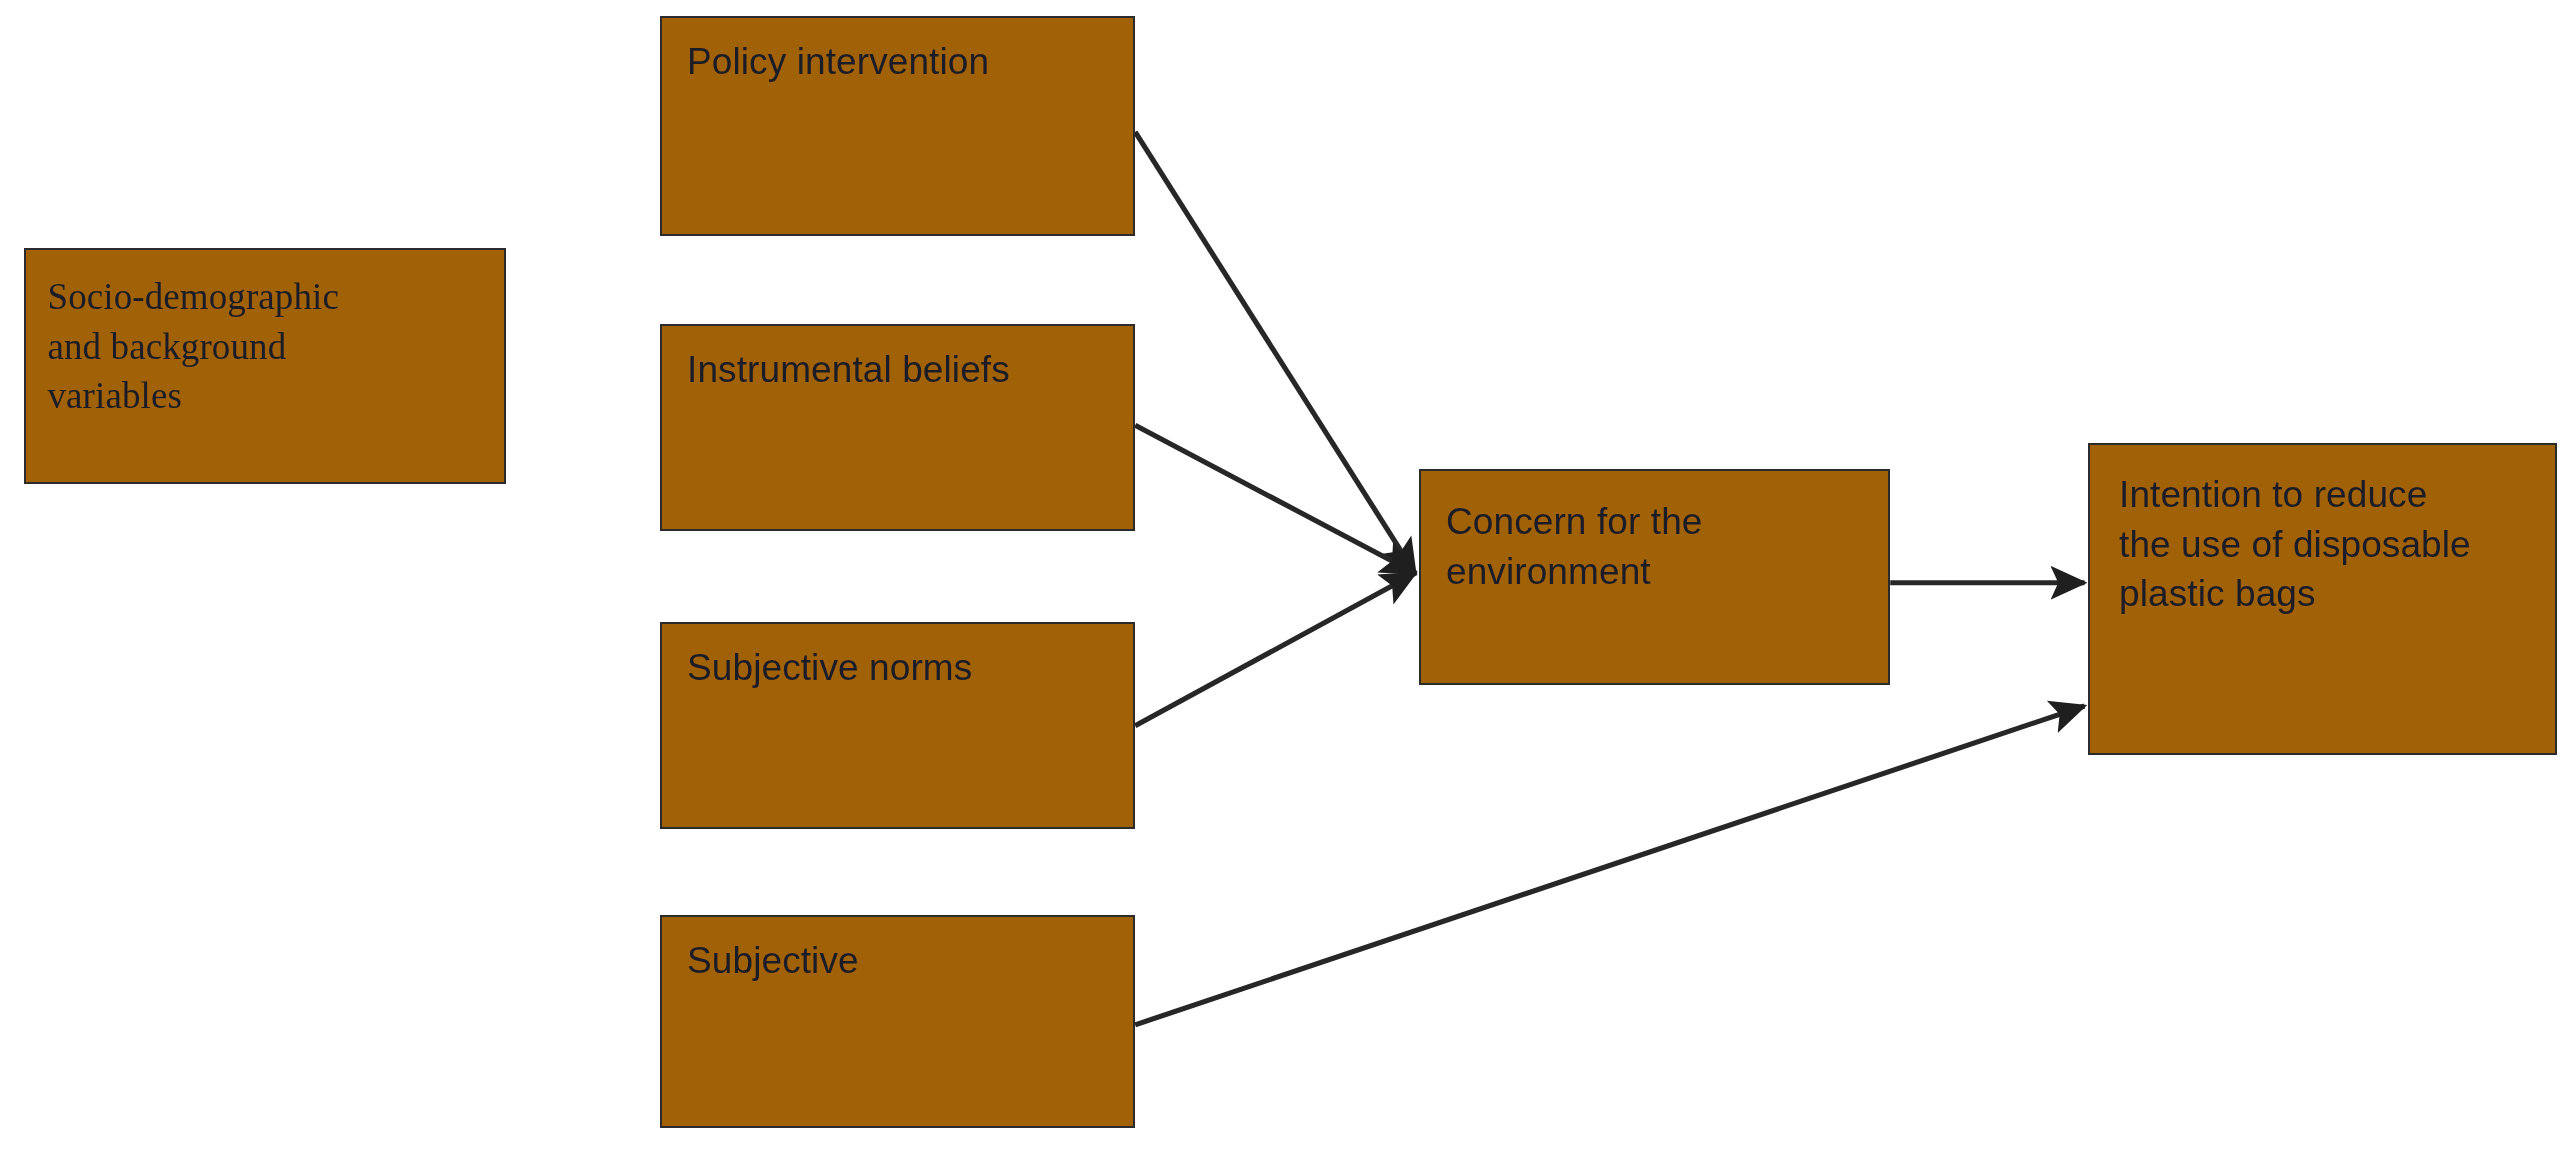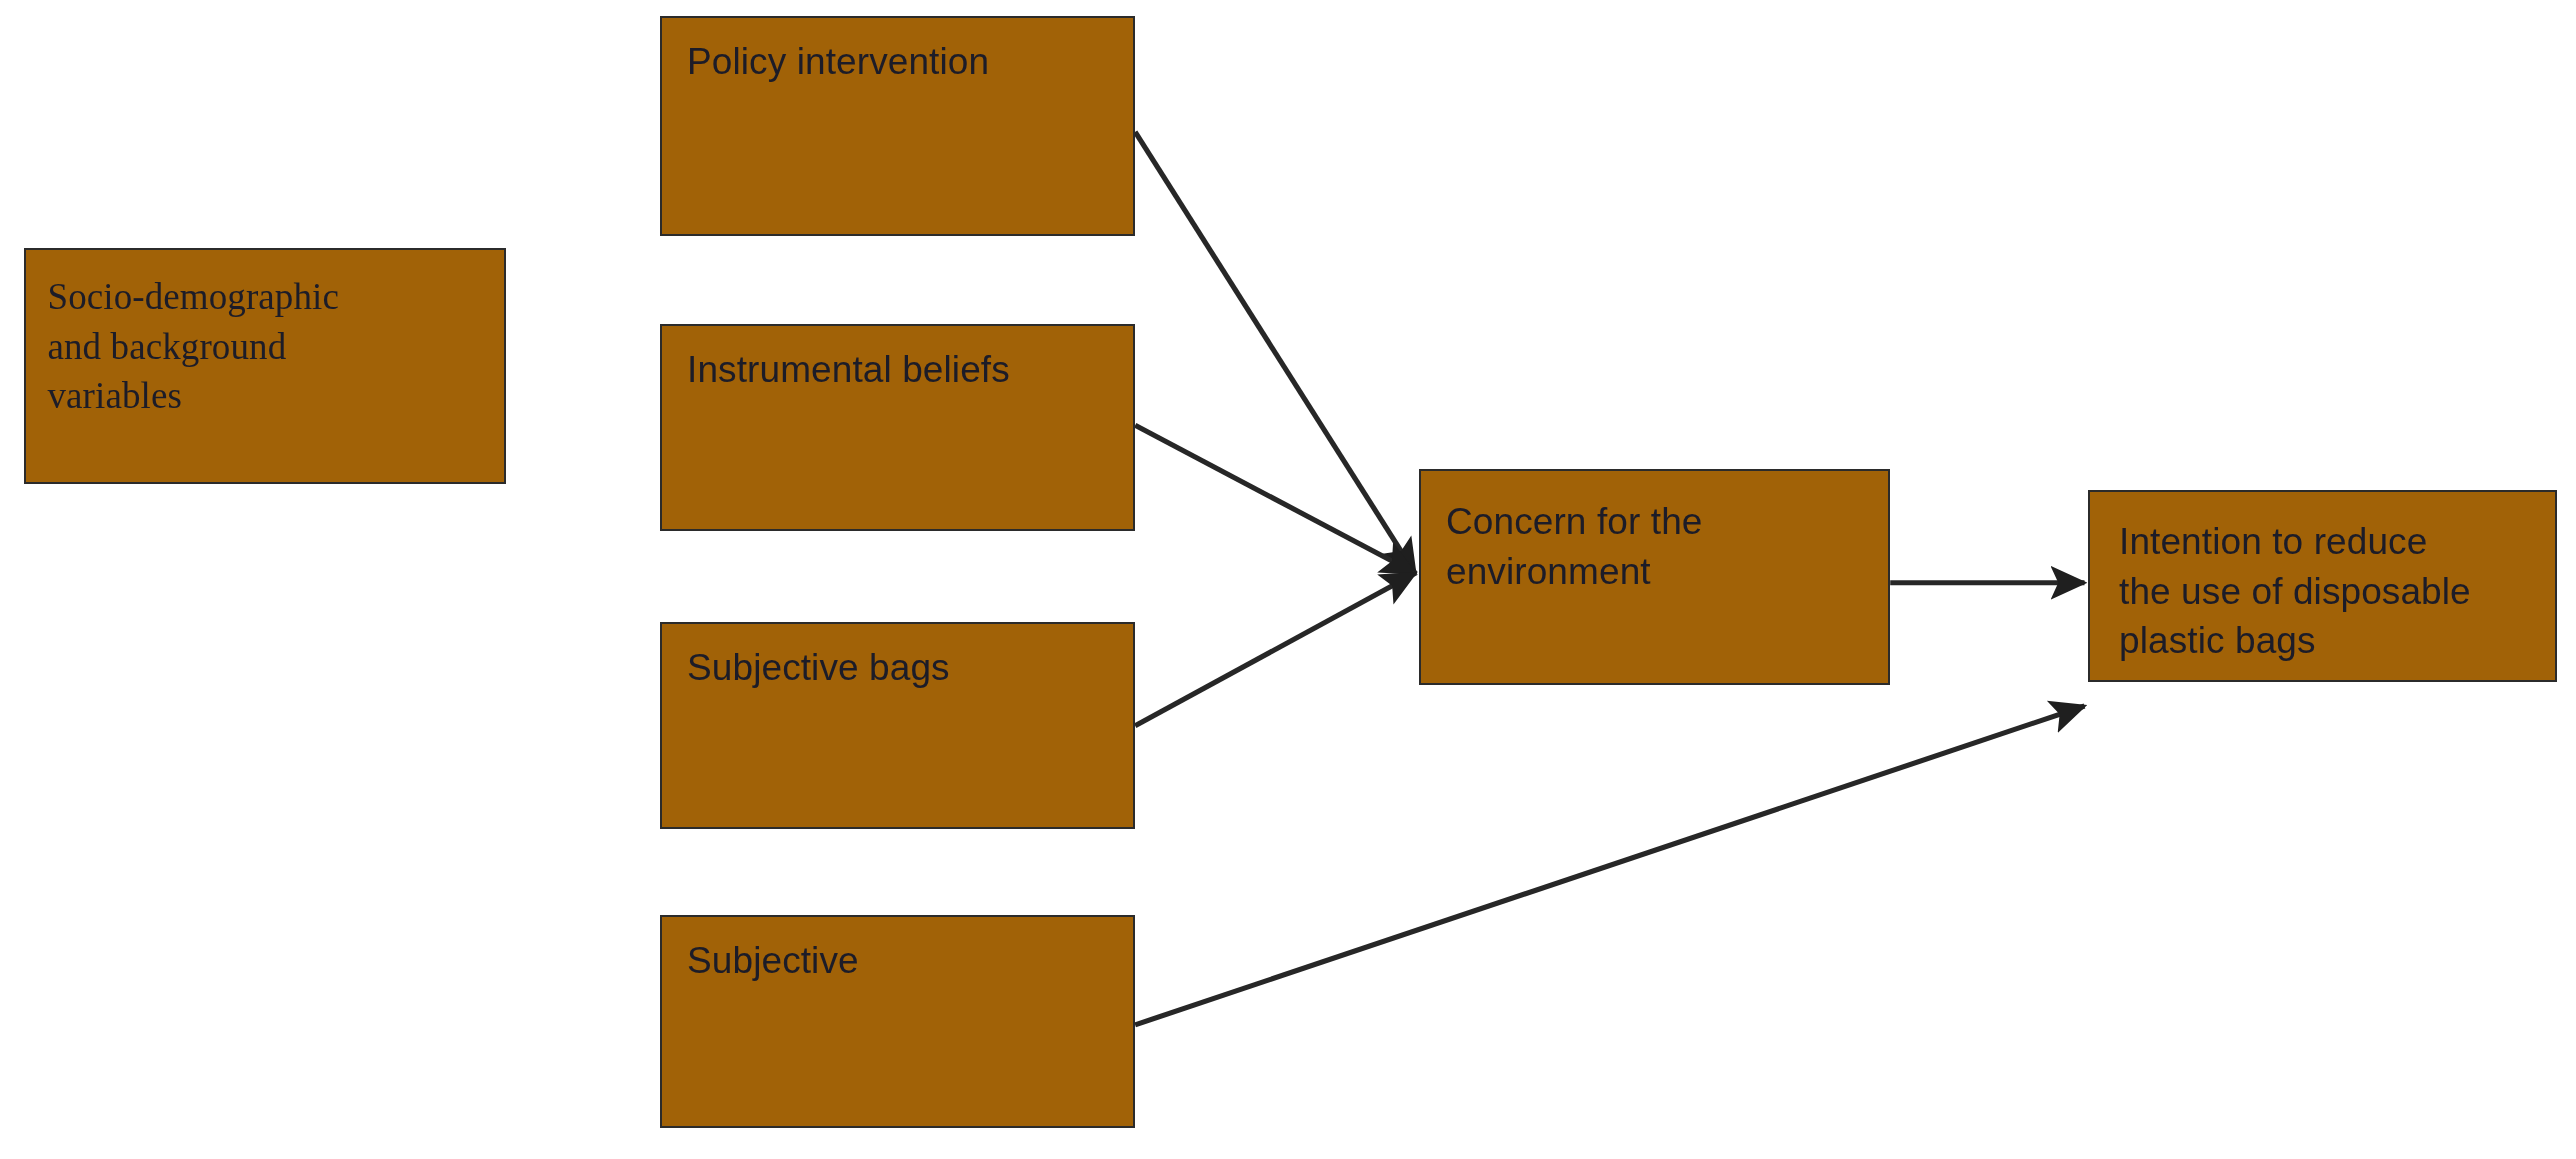--- a/index.html
+++ b/index.html
@@ -37,21 +37,21 @@
     white-space: pre-line;
     font-stretch: semi-condensed;
   }
   
   #node-socio       { left: 23.5px;   top: 248px;  width: 482px; height: 236px; }
   #node-policy      { left: 660px;  top: 16px;   width: 475px; height: 220px; }
   #node-instr       { left: 660px;  top: 324px;  width: 475px; height: 207px; padding-left: 39px; }
   #node-subj        { left: 660px;  top: 622px;  width: 475px; height: 207px; }
   #node-conv        { left: 660px;  top: 915px; width: 475px; height: 213px; }
   #node-concern     { left: 1419px; top: 469px;  width: 471px; height: 216px; padding-left: 14px; }
-  #node-intention   { left: 2088px; top: 443px;  width: 469px; height: 192px; margin-top: 47px; }
+  #node-intention   { left: 2088px; top: 443px;  width: 469px; height: 312px; }
 
   #node-concern .label { top: 26.4px; }
   #node-intention .label { top: 25px; left: 29px; }
   #node-socio .label { top: 22px; left: 22px; font-family: Liberation Serif, serif; }
 
   svg#edges {
     position: absolute;
     left: 0;
     top: 0;
     width: 2576px;
@@ -92,21 +92,21 @@
 
   <div class="node" id="node-policy">
     <div class="label">Policy intervention</div>
   </div>
 
   <div class="node" id="node-instr">
     <div class="label">Instrumental beliefs</div>
   </div>
 
   <div class="node" id="node-subj">
-    <div class="label">Subjective  bags</div>
+    <div class="label">Subjective  norms</div>
   </div>
 
   <div class="node" id="node-conv">
     <div class="label">Subjective</div>
   </div>
 
   <div class="node" id="node-concern">
     <div class="label">Concern for the
 environment</div>
   </div>

